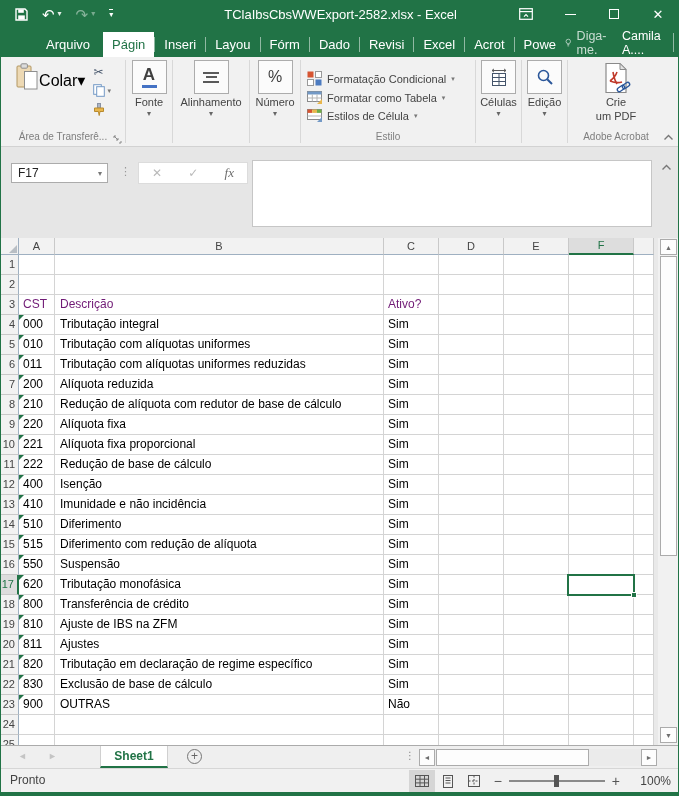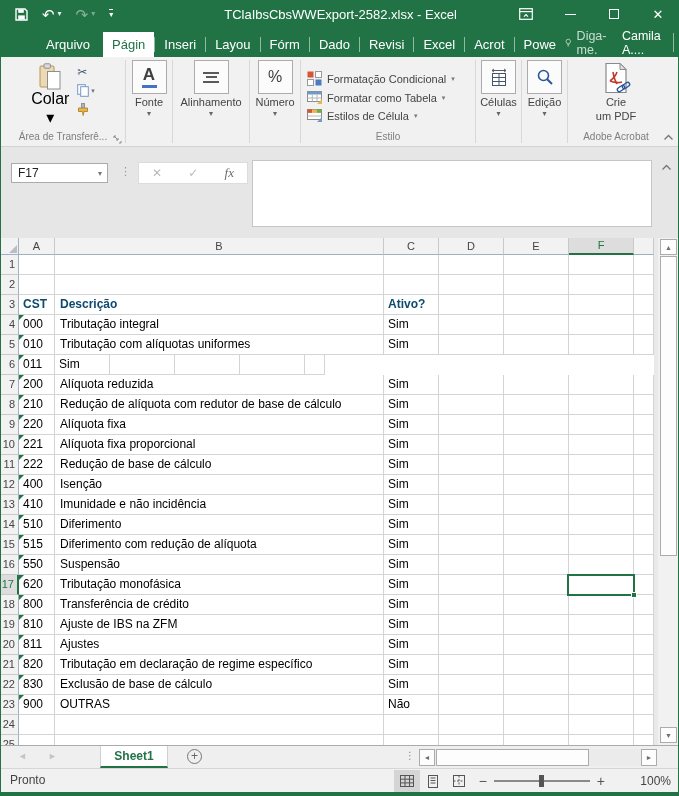--- a/index.html
+++ b/index.html
@@ -41,21 +41,21 @@
   .rgroup{display:flex;flex-direction:column;position:relative;}
   .rg-body{flex:1;display:flex;justify-content:center;padding-top:3px;}
   .rg-label{height:16px;font-size:10px;color:#7E7E7E;text-align:center;line-height:14px;white-space:nowrap;}
   .bigbtn{display:flex;flex-direction:column;align-items:center;width:100%;}
   .bigbtn .lbl{font-size:11px;color:#444;margin-top:2px;}
   .bigbtn .caret{font-size:8px;color:#666;margin-top:1px;}
   .boxicon{width:35px;height:34px;border:1px solid #ACACAC;background:#FBFBFB;
            display:flex;align-items:center;justify-content:center;}
   .g-clip{width:124px;}
   .clip-body{display:flex;align-items:flex-start;justify-content:center;gap:8px;}
-  .paste-btn{display:flex;flex-direction:column;align-items:center;padding-top:3px;}
+  .paste-btn{display:flex;align-items:flex-end;padding-top:3px;}
   .small-col{display:flex;flex-direction:column;gap:6px;padding-top:6px;}
   .small-btn{display:flex;align-items:center;font-size:12px;color:#44546A;line-height:1;}
   .small-btn .caret{font-size:7px;color:#777;margin-left:2px;}
   .launcher{position:absolute;right:3px;bottom:2px;}
   .g-fonte{width:46px;}.g-alin{width:76px;}.g-num{width:50px;}
   .fonte-A{font-size:17px;font-weight:bold;color:#3F3F3F;line-height:1;}
   .fonte-under{width:15px;height:3px;background:#4472C4;margin-top:1px;}
   .alin-lines span{display:block;width:16px;height:2px;background:#5A5A5A;margin:2.5px auto;}
   .pct{font-size:16px;color:#3F3F3F;}
   .g-estilo{width:174px;}
@@ -92,21 +92,21 @@
   .gridrows{position:absolute;left:0;top:17px;width:653px;height:490px;overflow:hidden;background:#fff;}
   .gridrow{display:flex;height:20px;}
   .rowhdr{width:18px;background:#F2F2F2;border-right:1px solid #9FB0C1;border-bottom:1px solid #C9C9C9;
           font-size:11px;color:#444;text-align:right;padding-right:3px;line-height:19px;}
   .rowhdr.sel{background:#DDDDDD;color:#217346;border-right:2px solid #217346;}
   .cell{height:20px;border-right:1px solid #D4D4D4;border-bottom:1px solid #D4D4D4;background:#fff;
         font-size:12px;color:#000;line-height:19px;white-space:nowrap;overflow:hidden;position:relative;}
   .cell.cA{padding-left:4px;}
   .cell.cB{padding-left:5px;}
   .cell.cC{padding-left:4px;}
-  .cell.hdr3{font-weight:bold;color:#0c4a6e;}
+  .cell.hdr3{font-weight:normal;color:#701a75;}
   .tri{position:absolute;left:0;top:0;width:0;height:0;border-top:5px solid #217346;border-right:5px solid transparent;}
   .selection{position:absolute;left:566px;top:336px;width:68px;height:22px;border:2px solid #217346;background:transparent;}
   .handle{position:absolute;right:-4px;bottom:-4px;width:6px;height:6px;background:#217346;border:1px solid #fff;}
 
   .vscroll{position:absolute;left:657px;top:0;width:21px;height:507px;background:#F1F1F1;}
   .vs-btn{position:absolute;left:2px;width:17px;height:16px;background:#FDFDFD;border:1px solid #ABABAB;
           display:flex;align-items:center;justify-content:center;font-size:7px;color:#6E6E6E;}
   .vs-up{top:1px;}
   .vs-down{top:489px;}
   .vs-thumb{position:absolute;left:2px;top:18px;width:17px;height:300px;background:#FDFDFD;border:1px solid #ABABAB;}
@@ -130,21 +130,21 @@
   
   .statusbar{position:absolute;left:0;top:768px;width:679px;height:24px;background:#F1F1F1;border-top:1px solid #D6D6D6;}
   .status-text{position:absolute;left:9px;top:4px;font-size:12px;color:#444;}
   .sb-right{position:absolute;right:9px;top:0;height:24px;display:flex;align-items:center;}
   .viewbtn{width:26px;height:22px;display:flex;align-items:center;justify-content:center;}
   .viewbtn.active{background:#D5D5D5;}
   .zoom-minus,.zoom-plus{font-size:14px;color:#555;padding:0 7px;line-height:1;}
   .zslider{position:relative;width:96px;height:14px;}
   .ztrack{position:absolute;left:0;right:0;top:6px;height:2px;background:#8A8A8A;}
   .zthumb{position:absolute;left:45px;top:1px;width:5px;height:12px;background:#555;}
-  .zoom-label{font-size:12px;color:#444;margin-left:23px;width:36px;text-align:right;}
+  .zoom-label{font-size:12px;color:#444;margin-left:8px;width:36px;text-align:right;}
   .bottomedge{position:absolute;left:0;top:792px;width:679px;height:4px;background:#217346;}
   svg{display:block;}
 </style>
 </head>
 <body>
 
 <div class="window">
 
   <div class="titlebar">
     <div class="qat">
@@ -496,20 +496,21 @@
           <div class="cell cB" style="width: 329px;">Tributação com alíquotas uniformes</div>
           <div class="cell cC" style="width: 55px;">Sim</div>
           <div class="cell cD" style="width: 65px;"></div>
           <div class="cell cE" style="width: 65px;"></div>
           <div class="cell cF" style="width: 65px;"></div>
           <div class="cell" style="width: 20px;"></div>
         </div>
         <div class="gridrow">
           <div class="rowhdr">6</div>
           <div class="cell cA" style="width: 36px;">011<span class="tri"></span></div>
+          <div class="cell cB" style="width: 329px;">Tributação com alíquotas uniformes reduzidas</div>
           <div class="cell cC" style="width: 55px;">Sim</div>
           <div class="cell cD" style="width: 65px;"></div>
           <div class="cell cE" style="width: 65px;"></div>
           <div class="cell cF" style="width: 65px;"></div>
           <div class="cell" style="width: 20px;"></div>
         </div>
         <div class="gridrow">
           <div class="rowhdr">7</div>
           <div class="cell cA" style="width: 36px;">200<span class="tri"></span></div>
           <div class="cell cB" style="width: 329px;">Alíquota reduzida</div>

